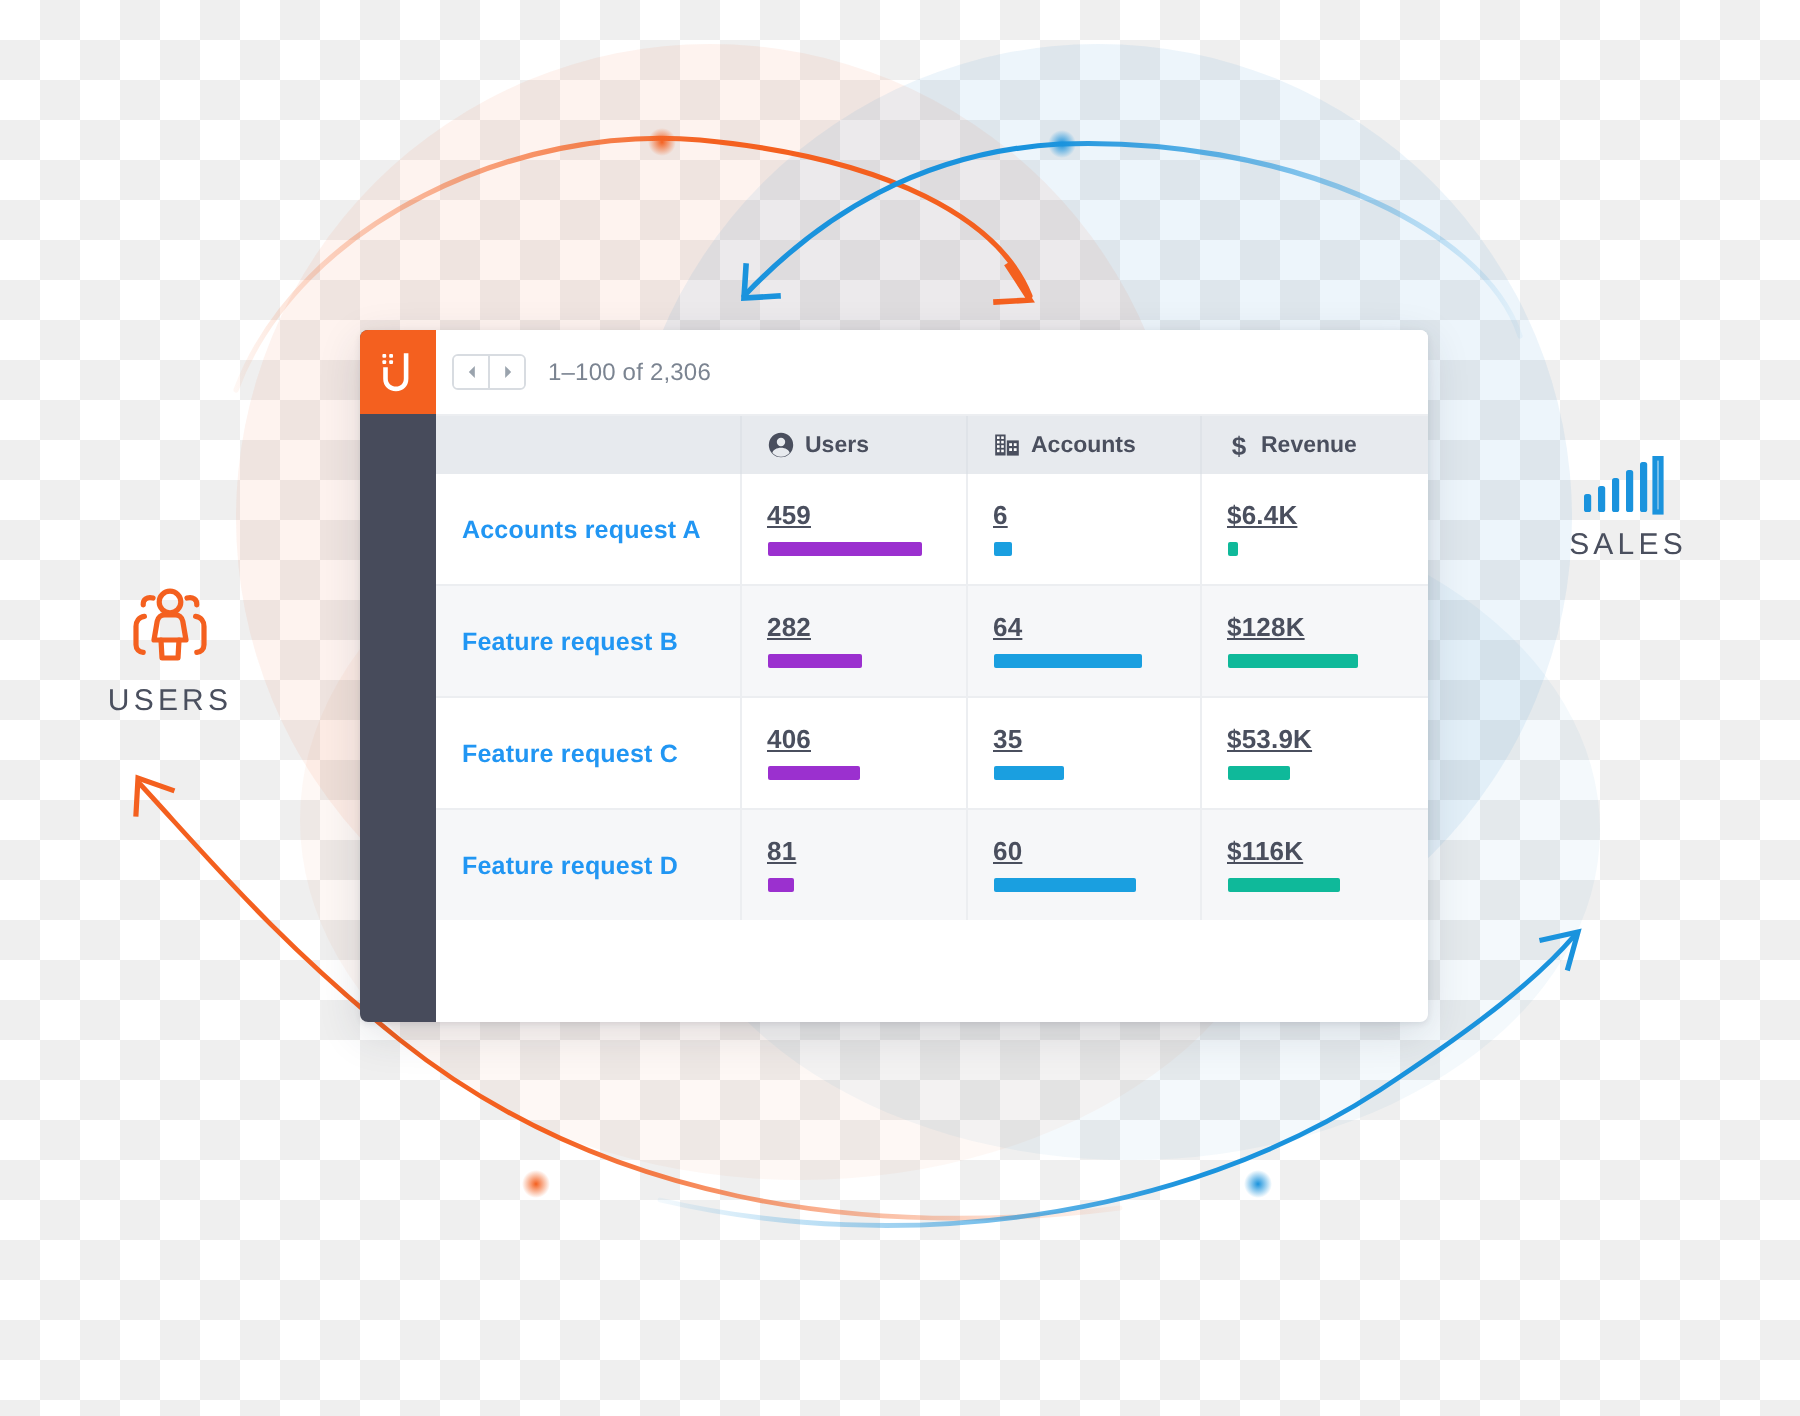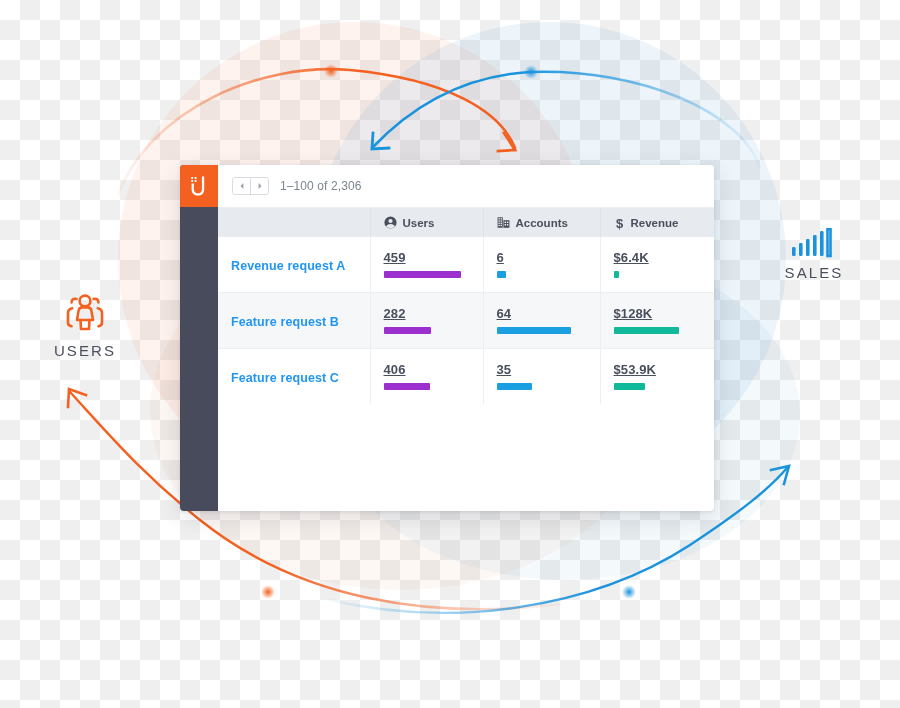--- a/index.html
+++ b/index.html
@@ -107,21 +107,21 @@
     position: absolute;
     left: 38px; top: 0;
     right: 0; bottom: 0;
   }
 
   
   #toolbar {
     height: 42px;
     display: flex;
     align-items: center;
-    padding-left: 14px;
+    padding-left: 8px;
     background: #ffffff;
     border-bottom: 1px solid #eceef1;
   }
   .pager {
     display: inline-flex;
     border: 1px solid #d8dce1;
     border-radius: 3px;
     overflow: hidden;
     height: 16px;
   }
@@ -384,21 +384,21 @@
                     <text x="5.5" y="11.6" text-anchor="middle" font-family="Liberation Sans, sans-serif" font-size="13" font-weight="bold" fill="#4a4f5e">$</text>
                   </svg>
                 </span>
                 <span>Revenue</span>
               </div>
             </th>
           </tr>
         </thead>
         <tbody id="tbody">
             <tr>
-              <td class="name-col"><span class="req-link">Revenue request A</span></td>
+              <td class="name-col"><span class="req-link">Accounts request A</span></td>
               <td>
                 <div class="metric-val">459</div>
                 <div class="metric-bar bar-users" style="width: 78%;"></div>
               </td>
               <td>
                 <div class="metric-val">6</div>
                 <div class="metric-bar bar-accounts" style="width: 9%;"></div>
               </td>
               <td>
                 <div class="metric-val">$6.4K</div>
@@ -428,18 +428,33 @@
               </td>
               <td>
                 <div class="metric-val">35</div>
                 <div class="metric-bar bar-accounts" style="width: 34%;"></div>
               </td>
               <td>
                 <div class="metric-val">$53.9K</div>
                 <div class="metric-bar bar-revenue" style="width: 31%;"></div>
               </td>
             </tr>
+            <tr class="alt">
+              <td class="name-col"><span class="req-link">Feature request D</span></td>
+              <td>
+                <div class="metric-val">81</div>
+                <div class="metric-bar bar-users" style="width: 14%;"></div>
+              </td>
+              <td>
+                <div class="metric-val">60</div>
+                <div class="metric-bar bar-accounts" style="width: 69%;"></div>
+              </td>
+              <td>
+                <div class="metric-val">$116K</div>
+                <div class="metric-bar bar-revenue" style="width: 56%;"></div>
+              </td>
+            </tr>
           </tbody>
       </table>
 
     </div>
   </div>
 </div>
 
 </body></html>

